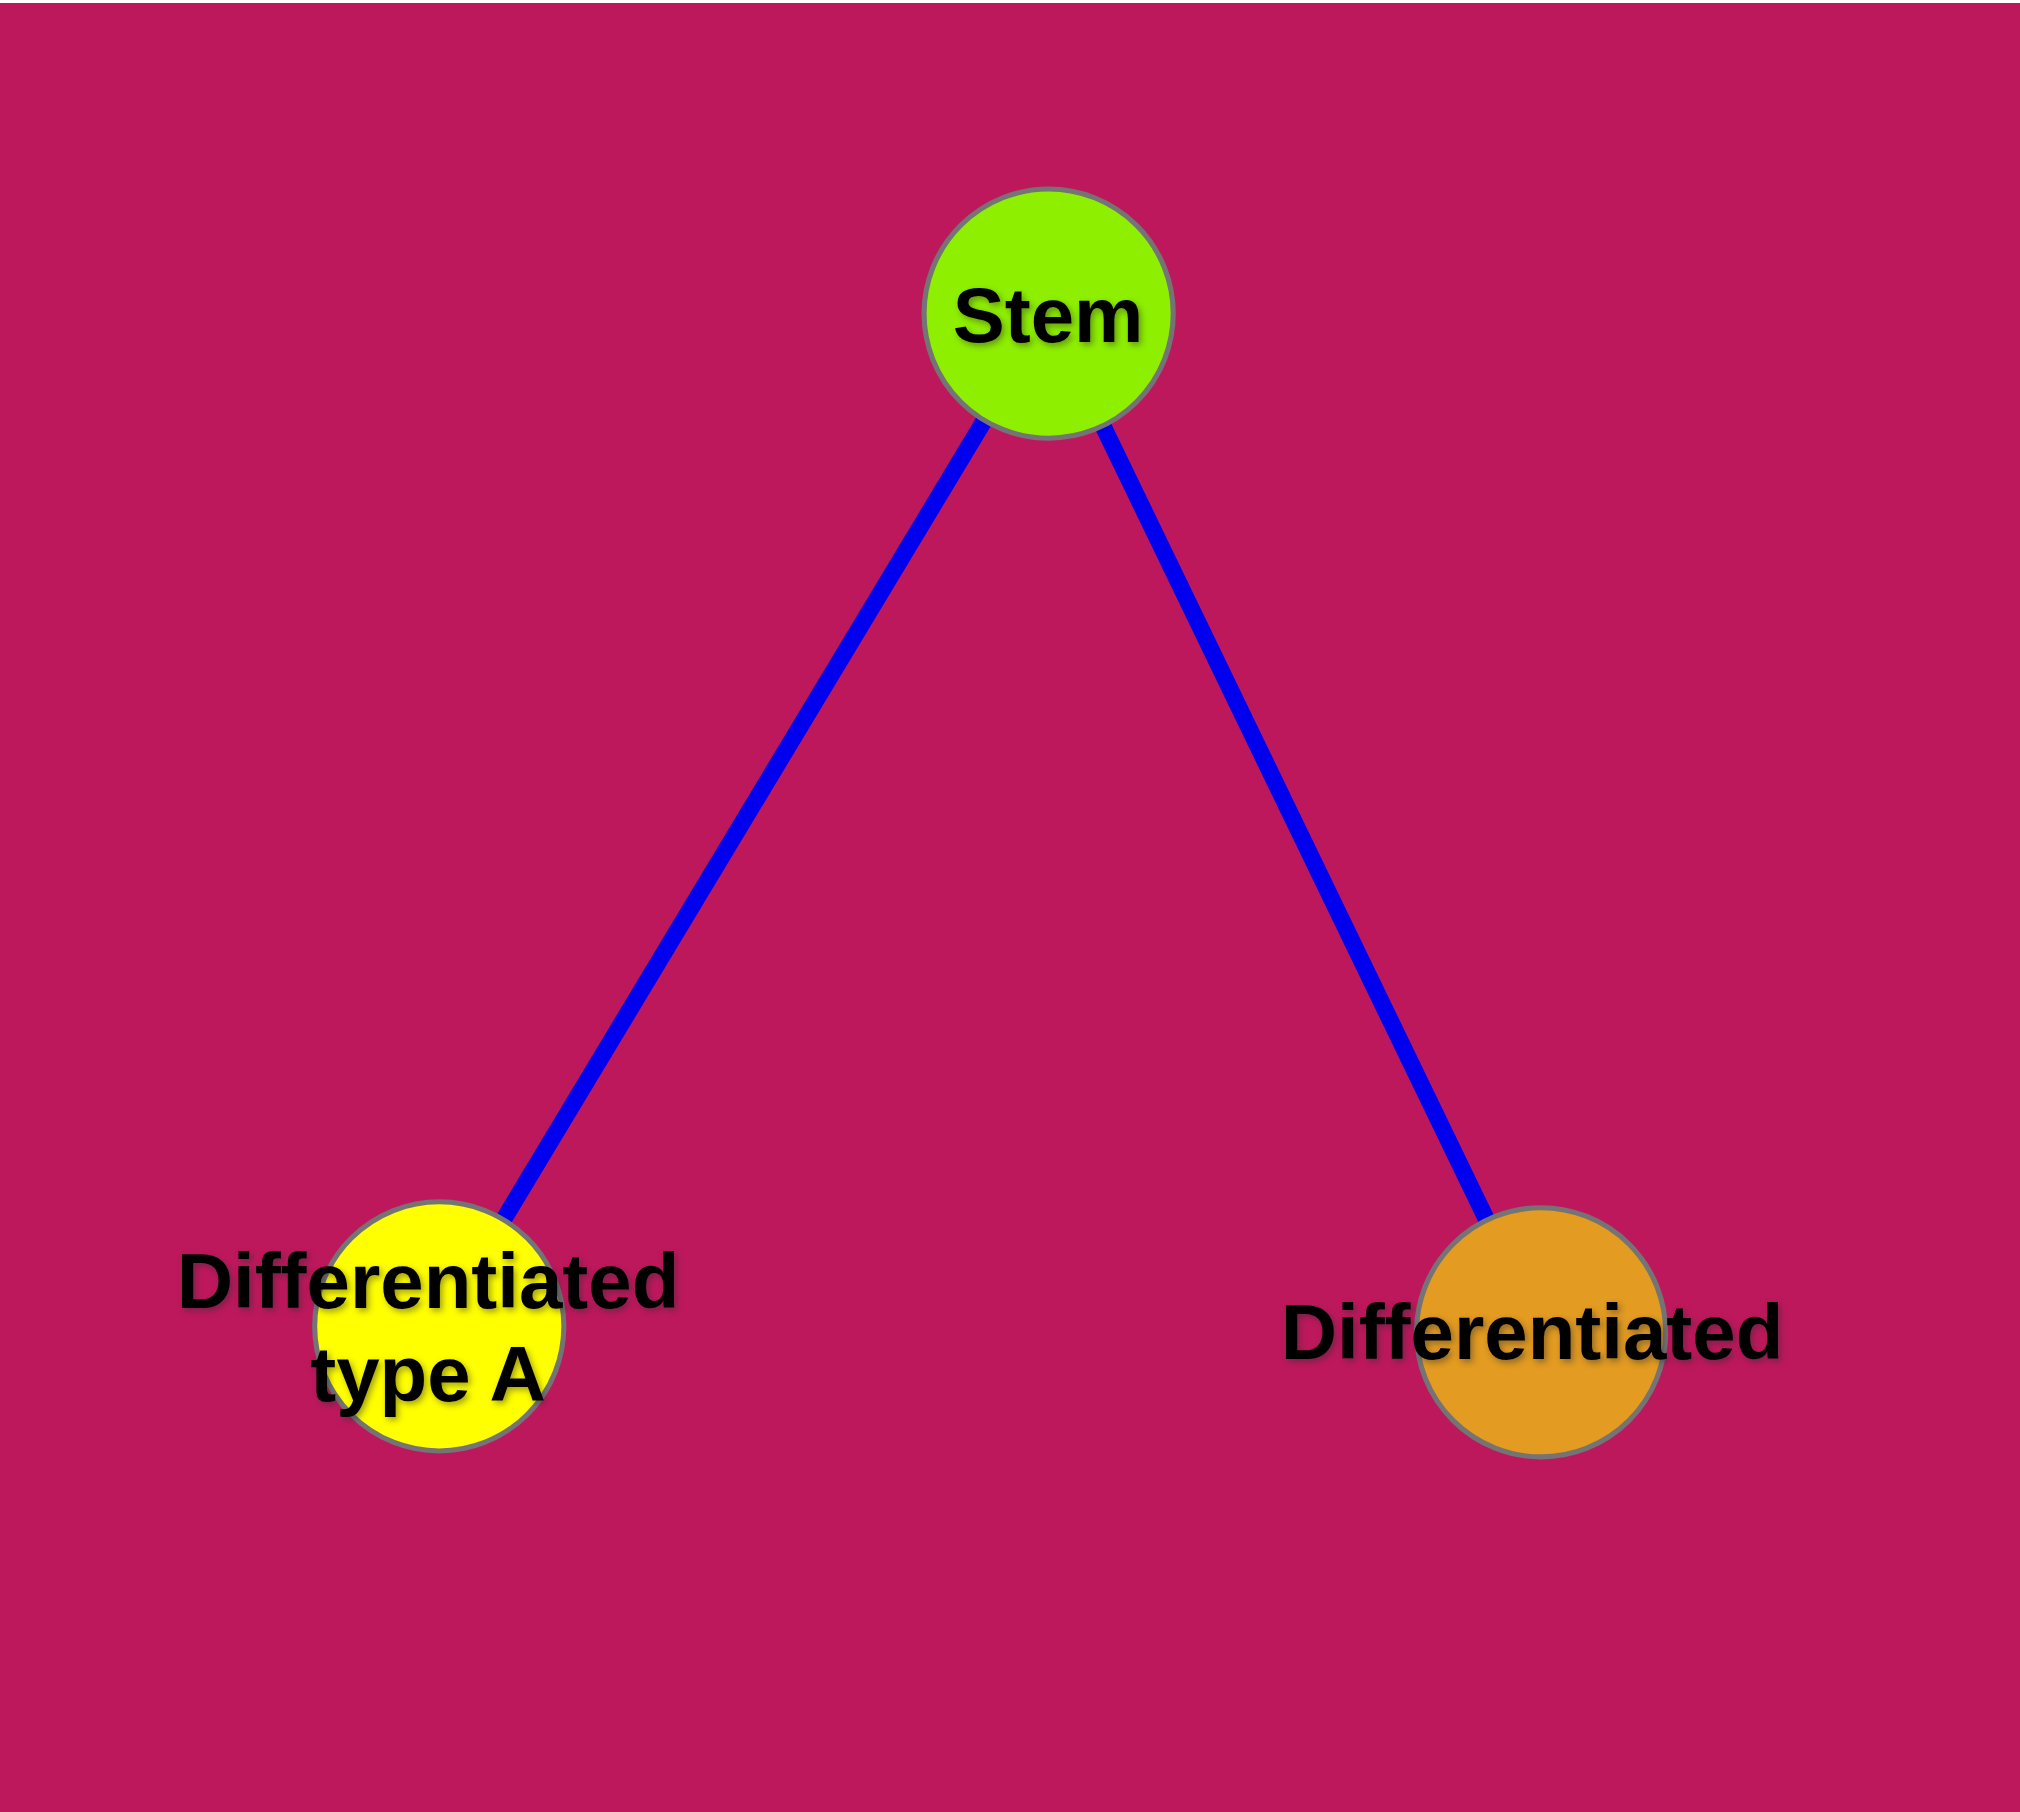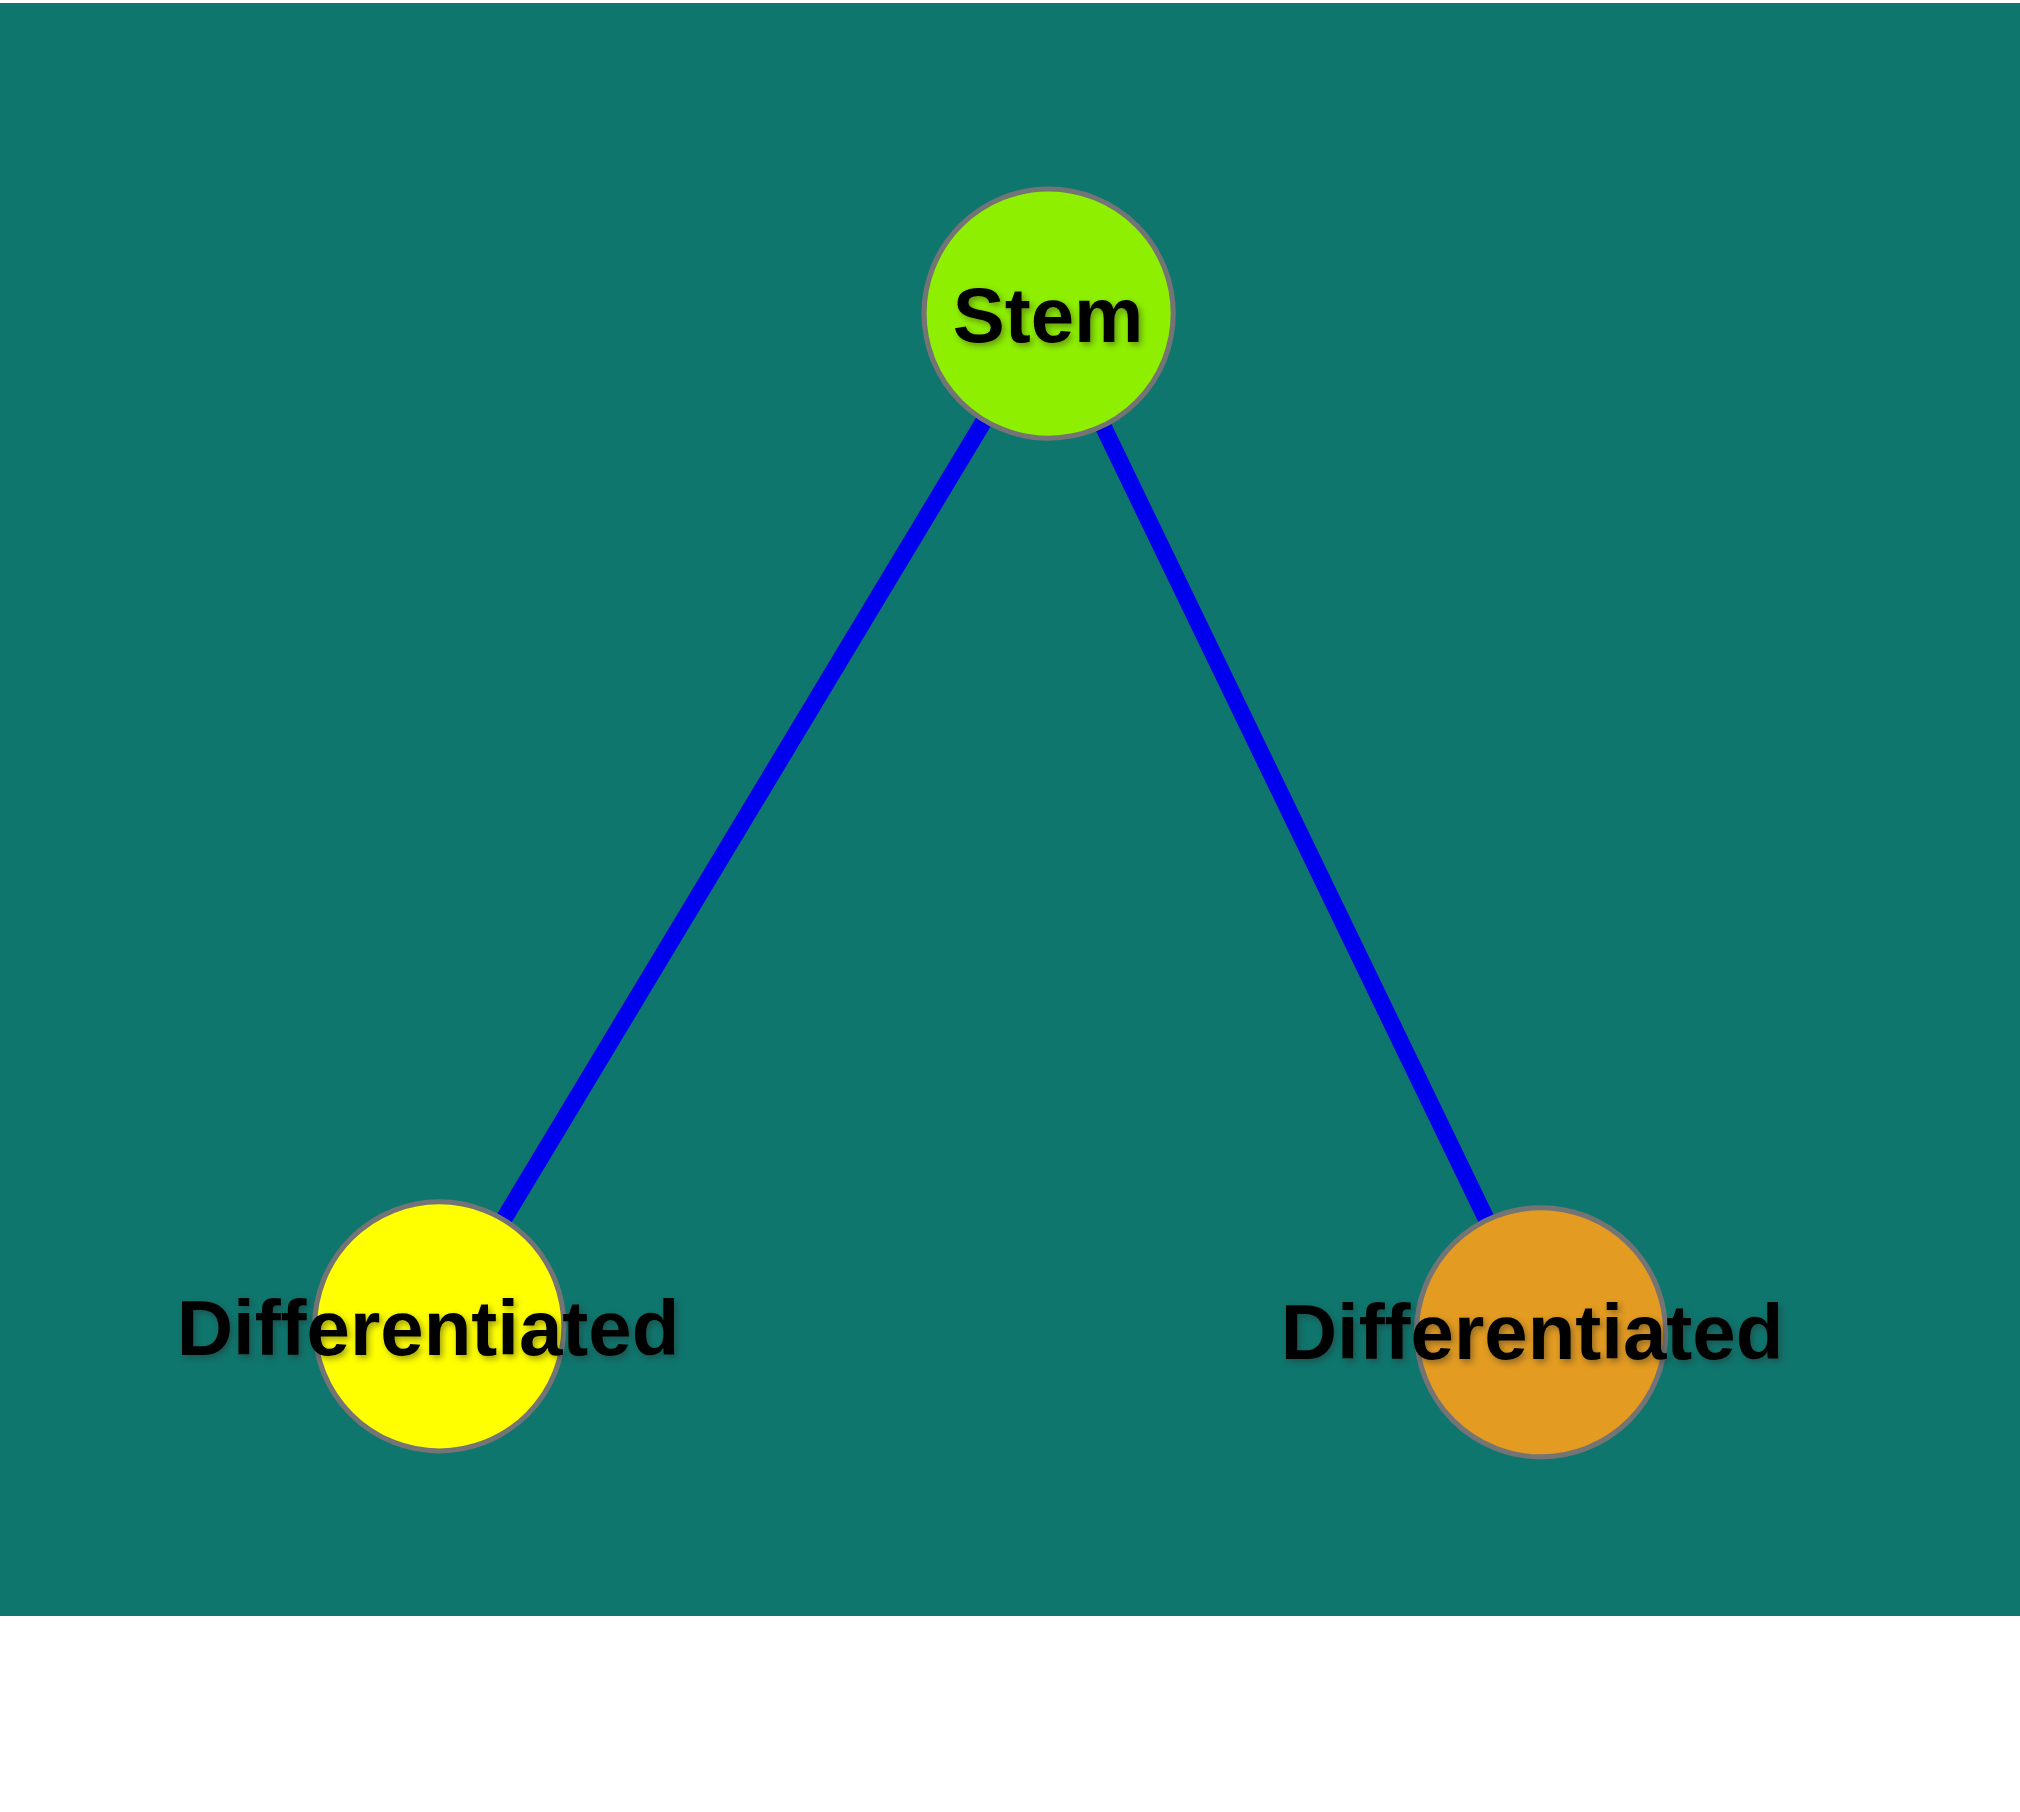--- a/index.html
+++ b/index.html
@@ -8,22 +8,22 @@
   }
   body {
     width: 2021px;
     height: 1812px;
     overflow: hidden;
     font-family: "Liberation Sans", sans-serif;
   }
   #canvas {
     position: relative;
     width: 2021px;
-    height: 1616px;
-    background: #0f766e;
+    height: 1812px;
+    background: #be185d;
   }
   #top-strip {
     position: absolute;
     top: 0;
     left: 0;
     width: 100%;
     height: 2.5px;
     background: #ffffff;
   }
   #graph-svg {
@@ -68,20 +68,21 @@
   </svg>
 
   <div id="top-strip"></div>
 
   <div class="node-label" style="left:1048px; top:315px;">
     <span>Stem</span>
   </div>
 
   <div class="node-label" style="left:428px; top:1328px;">
     <span>Differentiated</span>
+    <span>type A</span>
   </div>
 
   <div class="node-label" style="left:1532px; top:1332px;">
     <span>Differentiated</span>
   </div>
 
 </div>
 
 
 </body></html>

